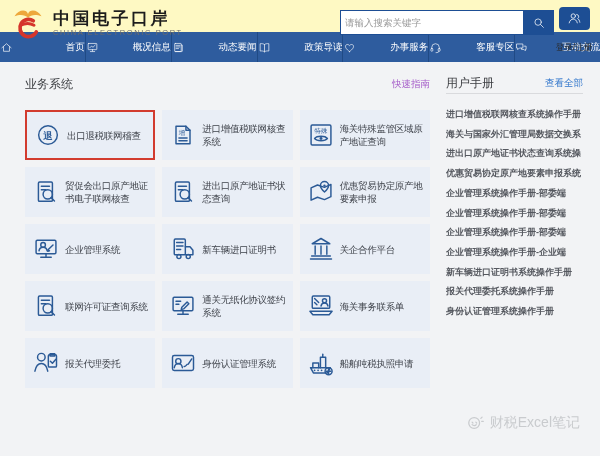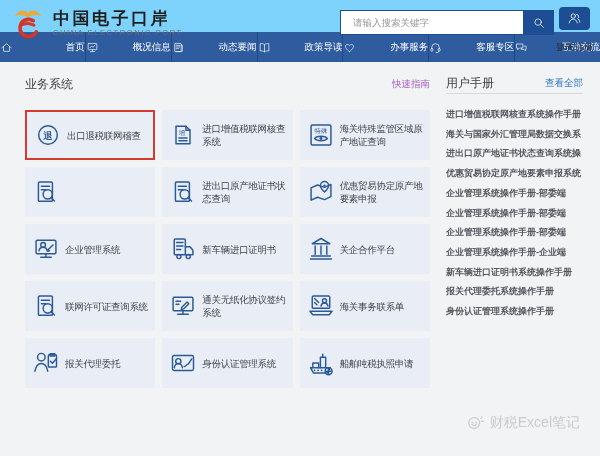--- a/index.html
+++ b/index.html
@@ -1,26 +1,26 @@
 <!DOCTYPE html>
 <html><head>
 <meta charset="utf-8">
 <style>
   * { margin:0; padding:0; box-sizing:border-box; }
   html,body { width:600px; height:456px; overflow:hidden; }
   body { font-family:"Liberation Sans","DejaVu Sans",sans-serif; background:#f2f3f5; position:relative; }
 
   
-  .topbar { height:32px; background:#7dd3fc; position:relative; }
+  .topbar { height:32px; background:#fef9c3; position:relative; }
   .logo { position:absolute; left:10px; top:5px; display:flex; align-items:center; gap:7px; }
   .emblem { width:36px; height:36px; }
   .logo-cn { font-size:17px; font-weight:bold; color:#1d1d1d; letter-spacing:2.5px; line-height:19px; }
   .logo-en { font-size:7.5px; color:#6b6b6b; letter-spacing:1.6px; margin-top:0; }
   .search-box { position:absolute; left:340px; top:10px; display:flex; height:25px; }
-  .search-input { width:183px; height:25px; border:1px solid #1d4e94; border-right:none; padding:0 12px; font-size:9.5px; color:#333; outline:none; background:#fff; }
+  .search-input { width:183px; height:25px; border:1px solid #1d4e94; border-right:none; padding:0 4px; font-size:9.5px; color:#333; outline:none; background:#fff; }
   .search-input::placeholder { color:#999; }
   .search-btn { width:31px; height:25px; background:#1d4e94; border:none; color:#fff; display:flex; align-items:center; justify-content:center; cursor:pointer; }
   .search-btn svg { width:14px; height:14px; }
   .user-box { position:absolute; right:7px; top:7px; width:38px; text-align:center; }
   .user-btn { width:31px; height:23px; background:#1d4e94; border:none; border-radius:4px; color:#fff; display:inline-flex; align-items:center; justify-content:center; cursor:pointer; }
   .user-btn svg { width:15px; height:15px; }
   .login-label { font-size:8.5px; color:#2a2a2a; margin-top:12px; white-space:nowrap; cursor:pointer; }
 
   
   .nav { height:30px; background:#2e5c9e; display:flex; }
@@ -357,20 +357,21 @@
             </svg>
           </span>
         <span class="card-label">海关特殊监管区域原产地证查询</span>
       </div>
       <div class="card">
         <span class="card-icon">
             <svg>
               <use href="#i-doc-search"></use>
             </svg>
           </span>
+        <span class="card-label">贸促会出口原产地证书电子联网核查</span>
       </div>
       <div class="card">
         <span class="card-icon">
             <svg>
               <use href="#i-doc-search"></use>
             </svg>
           </span>
         <span class="card-label">进出口原产地证书状态查询</span>
       </div>
       <div class="card">

